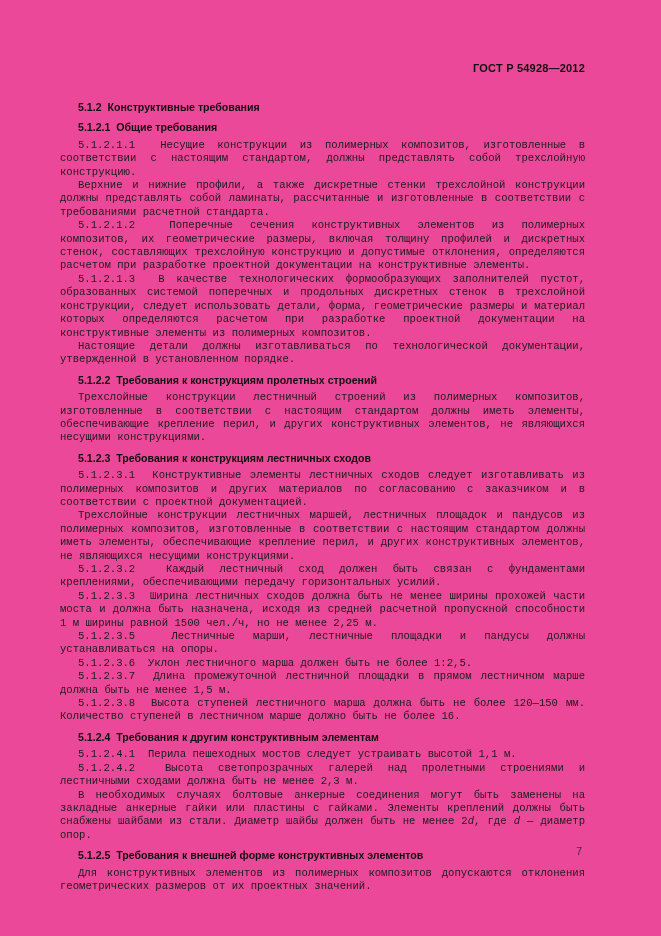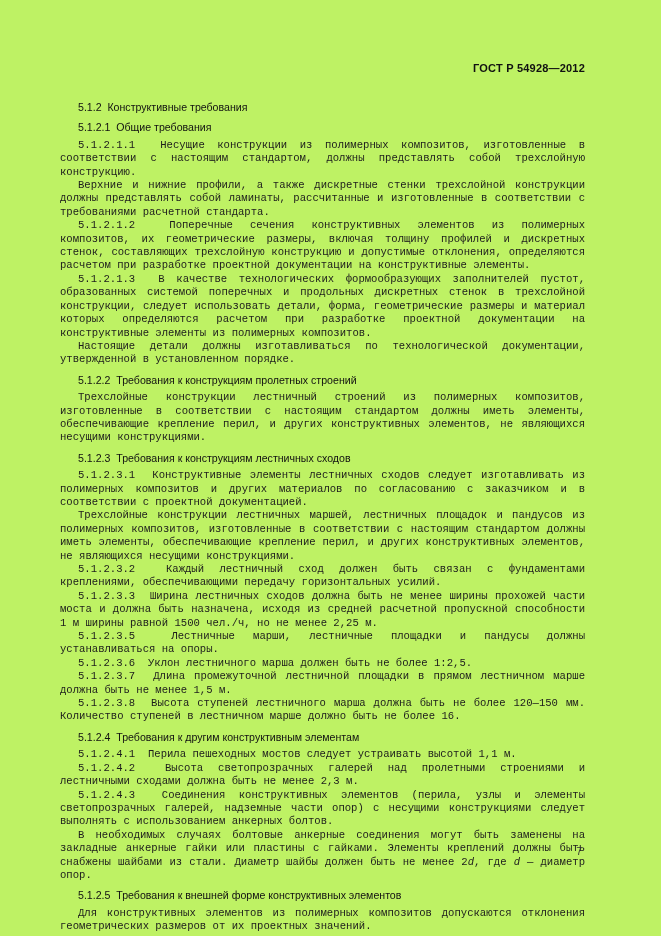--- a/index.html
+++ b/index.html
@@ -9,21 +9,21 @@
   }
   body {
     font-family: "Liberation Sans", "DejaVu Sans", sans-serif;
     color: #1c1c1c;
     -webkit-font-smoothing: antialiased;
   }
   .page {
     position: relative;
     width: 661px;
     height: 936px;
-    background: #bef264;
+    background: #ec4899;
     overflow: hidden;
   }
   .doc-header {
     position: absolute;
     top: 62px;
     left: 60px;
     width: 525px;
     text-align: right;
     font-weight: bold;
     font-size: 11px;
@@ -40,21 +40,21 @@
     margin: 0;
     font-size: 10.6px;
     line-height: 13.4px;
   }
   .doc-body p.body {
     text-align: justify;
     text-indent: 18px;
     font-family: Liberation Mono, monospace;
   }
   .doc-body p.heading {
-    font-weight: normal;
+    font-weight: bold;
     text-indent: 18px;
     margin: 7px 0 4px 0;
     color: #111111;
   }
   .page-number {
     position: absolute;
     top: 845px;
     left: 60px;
     width: 522px;
     text-align: right;
@@ -83,20 +83,19 @@
       <p class="body">Трехслойные конструкции лестничных маршей, лестничных площадок и пандусов из полимерных композитов, изготовленные в соответствии с настоящим стандартом должны иметь элементы, обеспечивающие крепление перил, и других конструктивных элементов, не являющихся несущими конструкциями.</p>
       <p class="body">5.1.2.3.2&nbsp; Каждый лестничный сход должен быть связан с фундаментами креплениями, обеспечивающими передачу горизонтальных усилий.</p>
       <p class="body">5.1.2.3.3&nbsp; Ширина лестничных сходов должна быть не менее ширины прохожей части моста и должна быть назначена, исходя из средней расчетной пропускной способности 1 м ширины равной 1500 чел./ч, но не менее 2,25 м.</p>
       <p class="body">5.1.2.3.5&nbsp; Лестничные марши, лестничные площадки и пандусы должны устанавливаться на опоры.</p>
       <p class="body">5.1.2.3.6&nbsp; Уклон лестничного марша должен быть не более 1:2,5.</p>
       <p class="body">5.1.2.3.7&nbsp; Длина промежуточной лестничной площадки в прямом лестничном марше должна быть не менее 1,5 м.</p>
       <p class="body">5.1.2.3.8&nbsp; Высота ступеней лестничного марша должна быть не более 120—150 мм. Количество ступеней в лестничном марше должно быть не более 16.</p>
       <p class="heading">5.1.2.4&nbsp; Требования к другим конструктивным элементам</p>
       <p class="body">5.1.2.4.1&nbsp; Перила пешеходных мостов следует устраивать высотой 1,1 м.</p>
       <p class="body">5.1.2.4.2&nbsp; Высота светопрозрачных галерей над пролетными строениями и лестничными сходами должна быть не менее 2,3 м.</p>
-      <p class="body">5.1.2.4.3&nbsp; Соединения конструктивных элементов (перила, узлы и элементы светопрозрачных галерей, надземные части опор) с несущими конструкциями следует выполнять с использованием анкерных болтов.</p>
       <p class="body"><span>В необходимых случаях болтовые анкерные соединения могут быть заменены на закладные анкерные гайки или пластины с гайками. Элементы креплений должны быть снабжены шайбами из стали. Диаметр шайбы должен быть не менее 2</span><span style="font-style: italic;">d</span><span>, где </span><span style="font-style: italic;">d</span><span> — диаметр опор.</span></p>
       <p class="heading">5.1.2.5&nbsp; Требования к внешней форме конструктивных элементов</p>
       <p class="body">Для конструктивных элементов из полимерных композитов допускаются отклонения геометрических размеров от их проектных значений.</p>
     </div>
 
   <div class="page-number">7</div>
 </div>
 
 </body></html>

